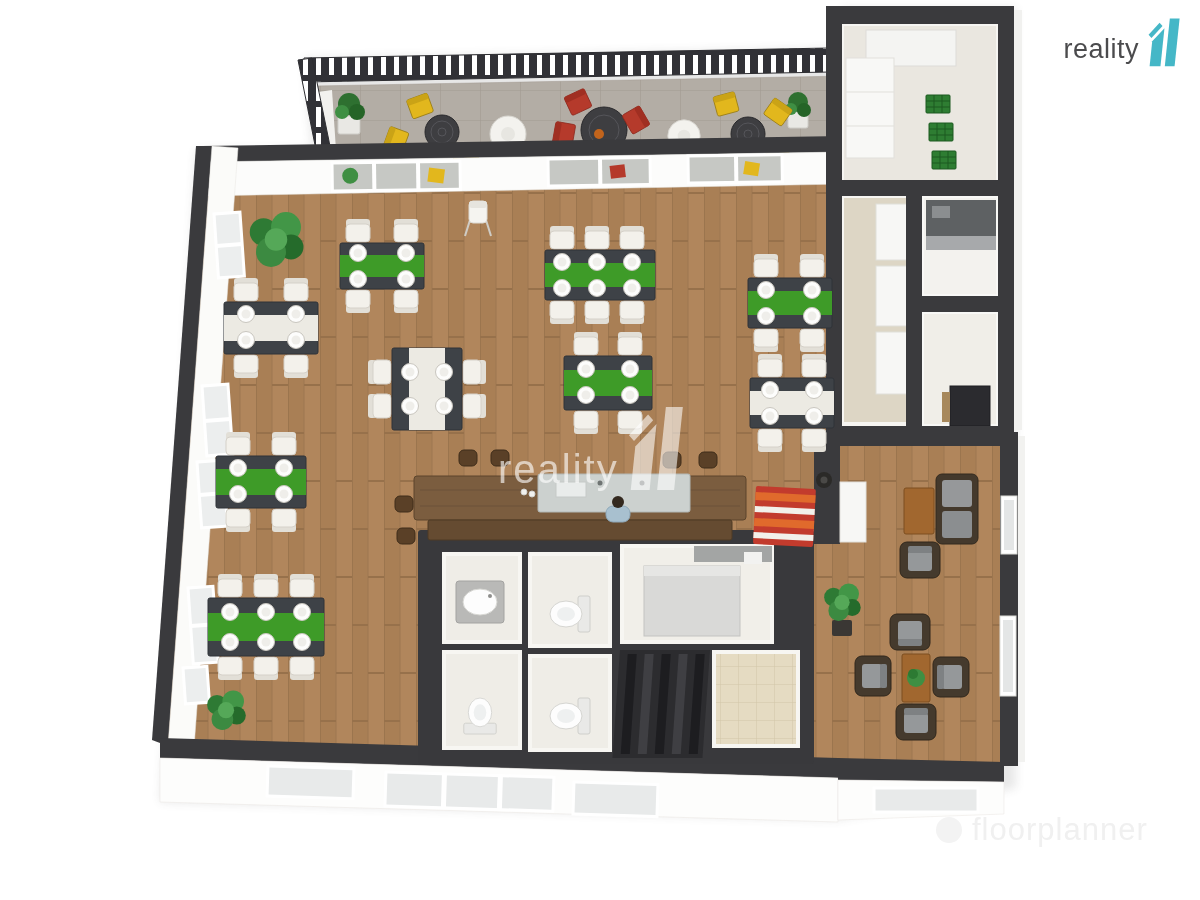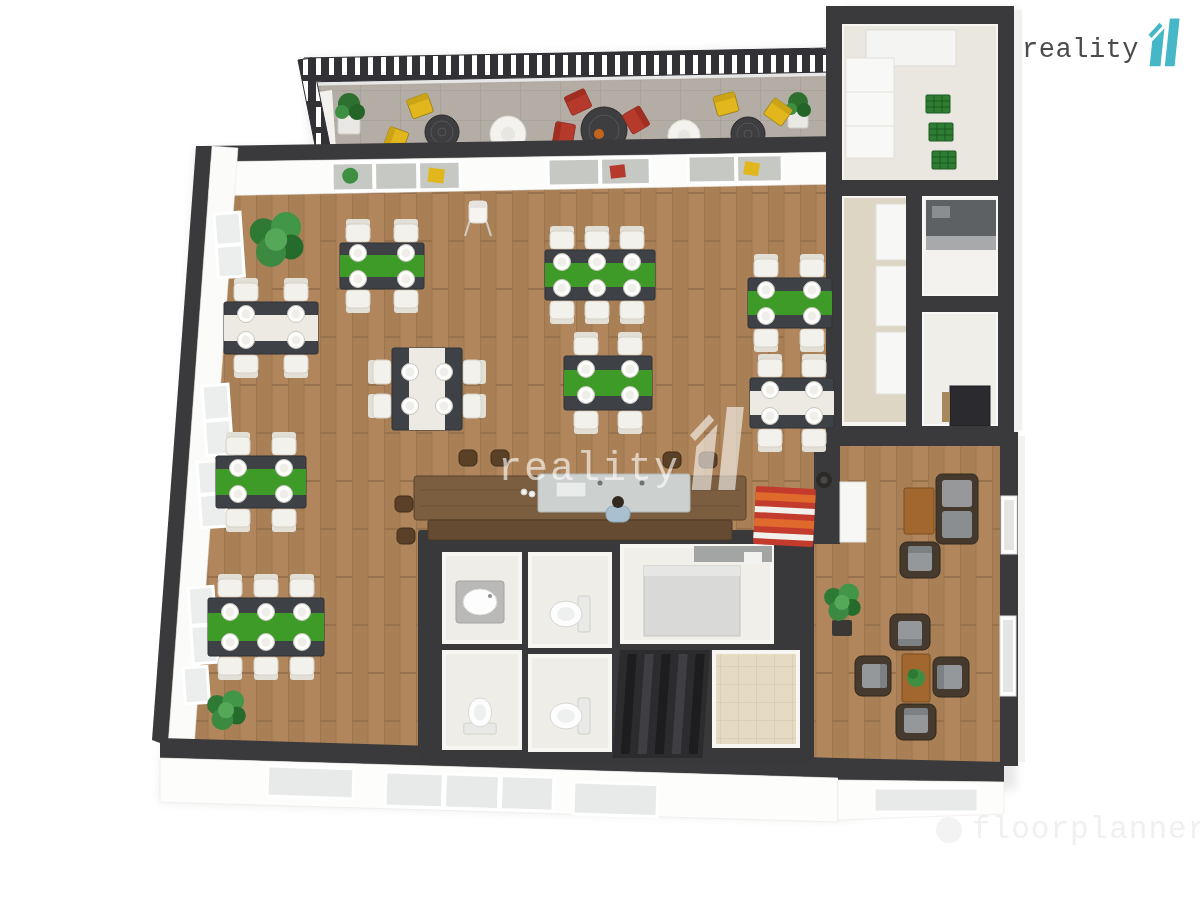--- a/index.html
+++ b/index.html
@@ -1,18 +1,18 @@
 <!DOCTYPE html>
 <html style="--teal: #45b7c7; --logo-text: #4b4b4d;"><head>
 <meta charset="utf-8">
 <style>
   :root{ --teal:#45b7c7; --logo-text:#4b4b4d; }
   html,body{margin:0;padding:0;background:#fff;}
   .stage{position:relative;width:1200px;height:888px;background:#fff;overflow:hidden;
-         font-family:Liberation Mono, monospace;}
+         font-family:Liberation Sans, sans-serif;}
   .plan-svg{position:absolute;left:0;top:0;}
   
   .logo{position:absolute;top:16px;right:18px;display:flex;align-items:flex-end;}
   .logo .logo-text{font-size:27px;font-weight:500;color:var(--logo-text);letter-spacing:.5px;
                    margin-bottom:3px;}
   .logo svg{display:block;margin-left:5px;fill:var(--teal);}
   
   .wm{position:absolute;left:498px;top:402px;display:flex;align-items:flex-end;pointer-events:none;}
   .wm .wm-text{font-size:40px;font-weight:400;color:rgba(255,255,255,.62);letter-spacing:2px;
                margin-bottom:2px;}

